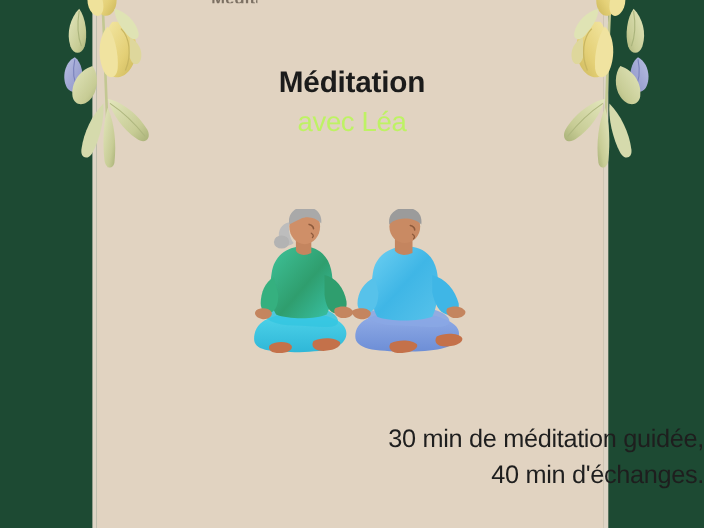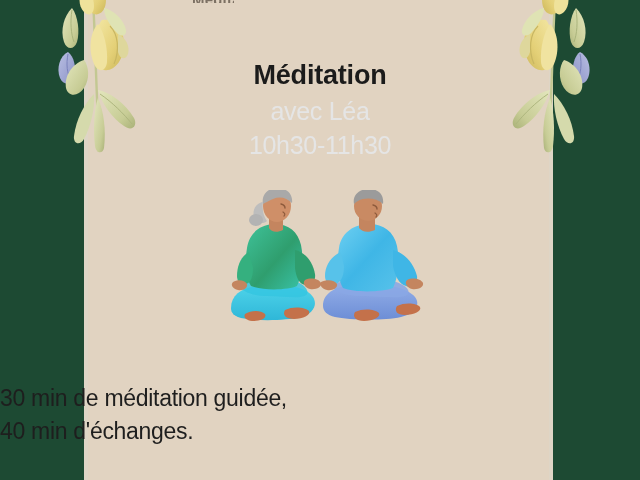--- a/index.html
+++ b/index.html
@@ -75,41 +75,41 @@
     font-size: 27px;
     font-weight: 700;
     letter-spacing: -0.2px;
     line-height: 1.15;
   }
   #subtitle, #time {
     font-size: 25px;
     font-weight: 400;
     letter-spacing: -0.3px;
     line-height: 1.35;
-    color: #e5e5e5;
+    color: #bef264;
   }
   #subtitle { margin-top: 4px; }
 
   
   #illustration {
     position: absolute;
     left: 225px;
     top: 190px;
     width: 222px;
     height: 148px;
   }
   #illustration svg { display: block; width: 100%; height: 100%; }
 
   
   #footer {
     position: absolute;
     left: 0;
     right: 0;
     top: 382px;
-    text-align: left;
+    text-align: right;
     color: #1e1e1e;
     font-size: 23px;
     font-weight: 400;
     letter-spacing: -0.3px;
     line-height: 1.45;
   }
 
   
   .floral {
     position: absolute;
@@ -130,21 +130,20 @@
   <div id="card"></div>
 
   <div class="edge-stripe left"></div>
   <div class="edge-stripe right"></div>
 
   <div id="top-crop">Méditation</div>
 
   <div id="heading">
     <div id="title">Méditation</div>
     <div id="subtitle">avec Léa</div>
-    <div id="time">10h30-11h30</div>
   </div>
 
   <div id="illustration">
     <svg viewBox="0 0 222 148" xmlns="http://www.w3.org/2000/svg">
       <defs>
         <linearGradient id="gTopA" x1="0" y1="0" x2="1" y2="1">
           <stop offset="0%" stop-color="#3fc39a"></stop>
           <stop offset="55%" stop-color="#2f9e6e"></stop>
           <stop offset="100%" stop-color="#39c2a6"></stop>
         </linearGradient>

